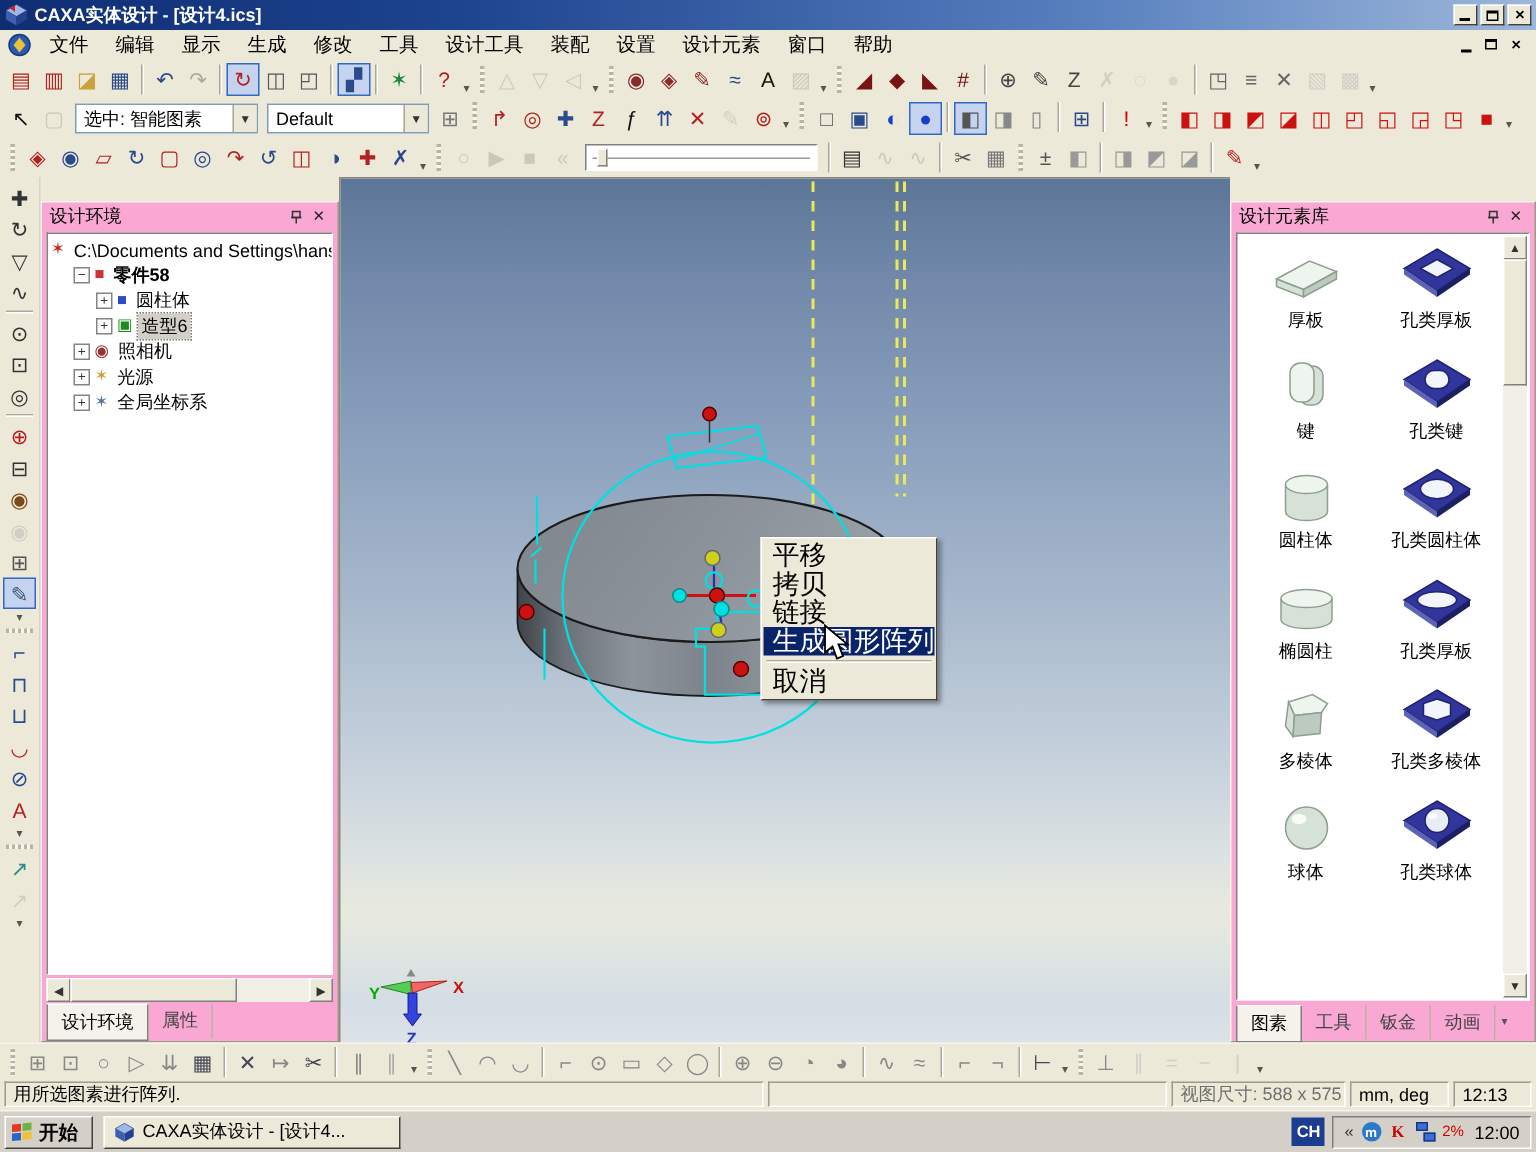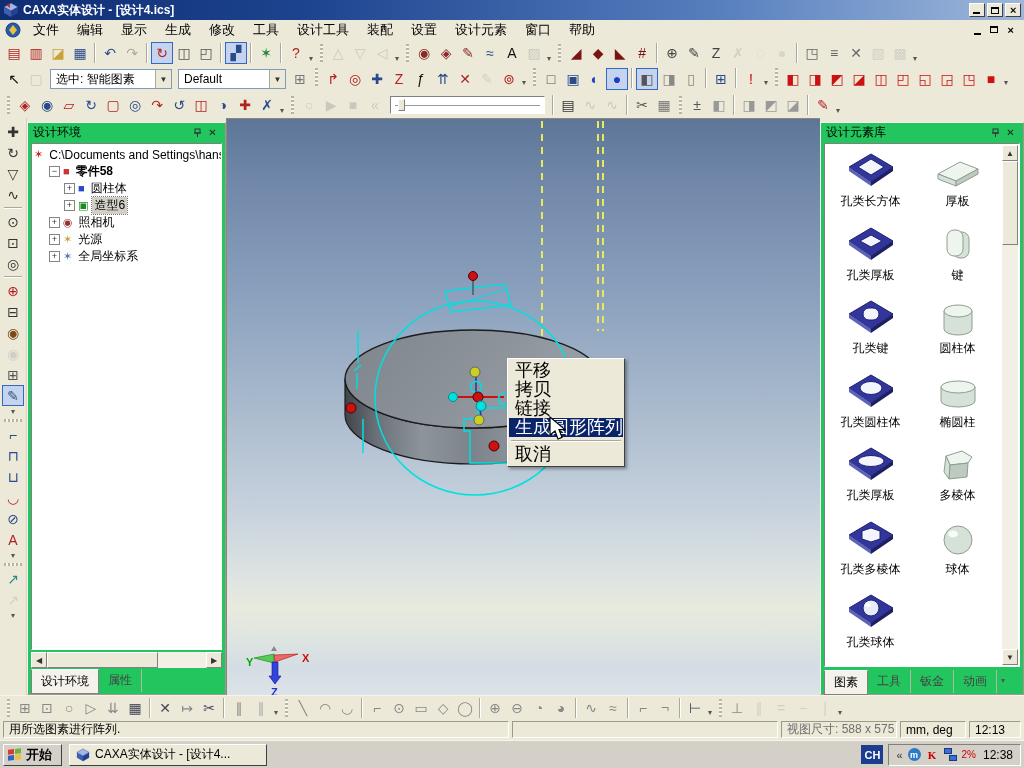--- a/index.html
+++ b/index.html
@@ -45,21 +45,21 @@
 
   
   .main{position:absolute;left:0;right:0;top:118px;height:577px;background:#ece9d8}
 
   .leftstrip{position:absolute;left:0;top:0;bottom:0;width:27px;background:#ece9d8;border-right:1px solid #d8d4c4;display:flex;flex-direction:column;align-items:center;padding-top:3px;overflow:hidden}
   .leftstrip .tbbtn{width:22px;height:21px}
   .leftstrip .tbgrip{width:18px;height:3px;margin:2px 0;background:repeating-linear-gradient(90deg,#b9b4a2 0 2px,#f6f4ec 2px 4px)}
   .leftstrip .tbsep{width:18px;height:0;margin:2px 0;border-left:none;border-right:none;border-top:1px solid #aca899;border-bottom:1px solid #fff}
   .leftstrip .tbdd{padding:1px}
 
-  .sidepanel{position:absolute;top:4px;bottom:0;background:#22c55e;border:1px solid;border-color:#f6f4ec #9d9a8b #9d9a8b #f6f4ec}
+  .sidepanel{position:absolute;top:16px;bottom:0;background:#f9a8d4;border:1px solid;border-color:#f6f4ec #9d9a8b #9d9a8b #f6f4ec}
   .leftpanel{left:27px;width:199px}
   .rightpanel{left:820px;width:204px}
   .paneltitle{height:19px;display:flex;align-items:center;padding:0 5px;font-size:12px}
   .paneltitle .cap{flex:1;white-space:nowrap;overflow:hidden}
   .ptbtn{width:15px;height:14px;display:flex;align-items:center;justify-content:center;font-size:10px;color:#222}
 
   .treewrap{position:absolute;left:3px;right:3px;top:20px;bottom:44px;background:#fff;border:1px solid;border-color:#808080 #fff #fff #808080;overflow:hidden;padding:2px 0 0 2px}
   .trow{display:flex;align-items:center;height:17px;white-space:nowrap;font-size:12px}
   .texp{width:11px;height:11px;flex:none;border:1px solid #848484;background:#fff;font-size:9px;line-height:8px;text-align:center;margin-right:3px;color:#333}
   .ticon{font-size:11px;margin-right:4px;flex:none;line-height:1}
@@ -732,31 +732,20 @@
               <line x1="1" y1="5" x2="8" y2="5" stroke="#333"></line>
             </svg>
           </span>
         <span class="ptbtn">✕</span>
       </div>
       <div class="libwrap">
         <div class="libgrid" id="lib-grid">
             <div class="libitem">
               <div class="libicon">
                 <svg viewBox="0 0 48 40">
-                  <polygon points="24,2 46,15 24,30 2,15" fill="#32359b" stroke="#1f2270"></polygon>
-                  <polygon points="2,15 2,19 24,34 24,30" fill="#5d63b5"></polygon>
-                  <polygon points="46,15 46,19 24,34 24,30" fill="#1d2060"></polygon>
-                  <polygon points="24,7 37,15 24,23 11,15" fill="#f2f5fb" stroke="#1f2270"></polygon>
-                </svg>
-              </div>
-              <span class="liblabel">孔类长方体</span>
-            </div>
-            <div class="libitem">
-              <div class="libicon">
-                <svg viewBox="0 0 48 40">
                   <polygon points="4,22 26,10 44,17 22,29" fill="#eef4ee" stroke="#8f9e90"></polygon>
                   <polygon points="4,22 22,29 22,34 4,27" fill="#d6e1d8" stroke="#8f9e90"></polygon>
                   <polygon points="44,17 22,29 22,34 44,22" fill="#bccabf" stroke="#8f9e90"></polygon>
                 </svg>
               </div>
               <span class="liblabel">厚板</span>
             </div>
             <div class="libitem">
               <div class="libicon">
                 <svg viewBox="0 0 48 40">
@@ -1033,17 +1022,17 @@
       <span class="lang">CH</span>
       <span class="trayin">
         <span class="chev">«</span>
         <span class="tico m">m</span>
         <span class="tico k">K</span>
         <span class="tico net">
             <i></i>
             <i></i>
           </span>
         <span class="pct">2%</span>
-        <span class="tclock">12:38</span>
+        <span class="tclock">12:00</span>
       </span>
     </span>
   </div>
 </div>
 
 </body></html>

